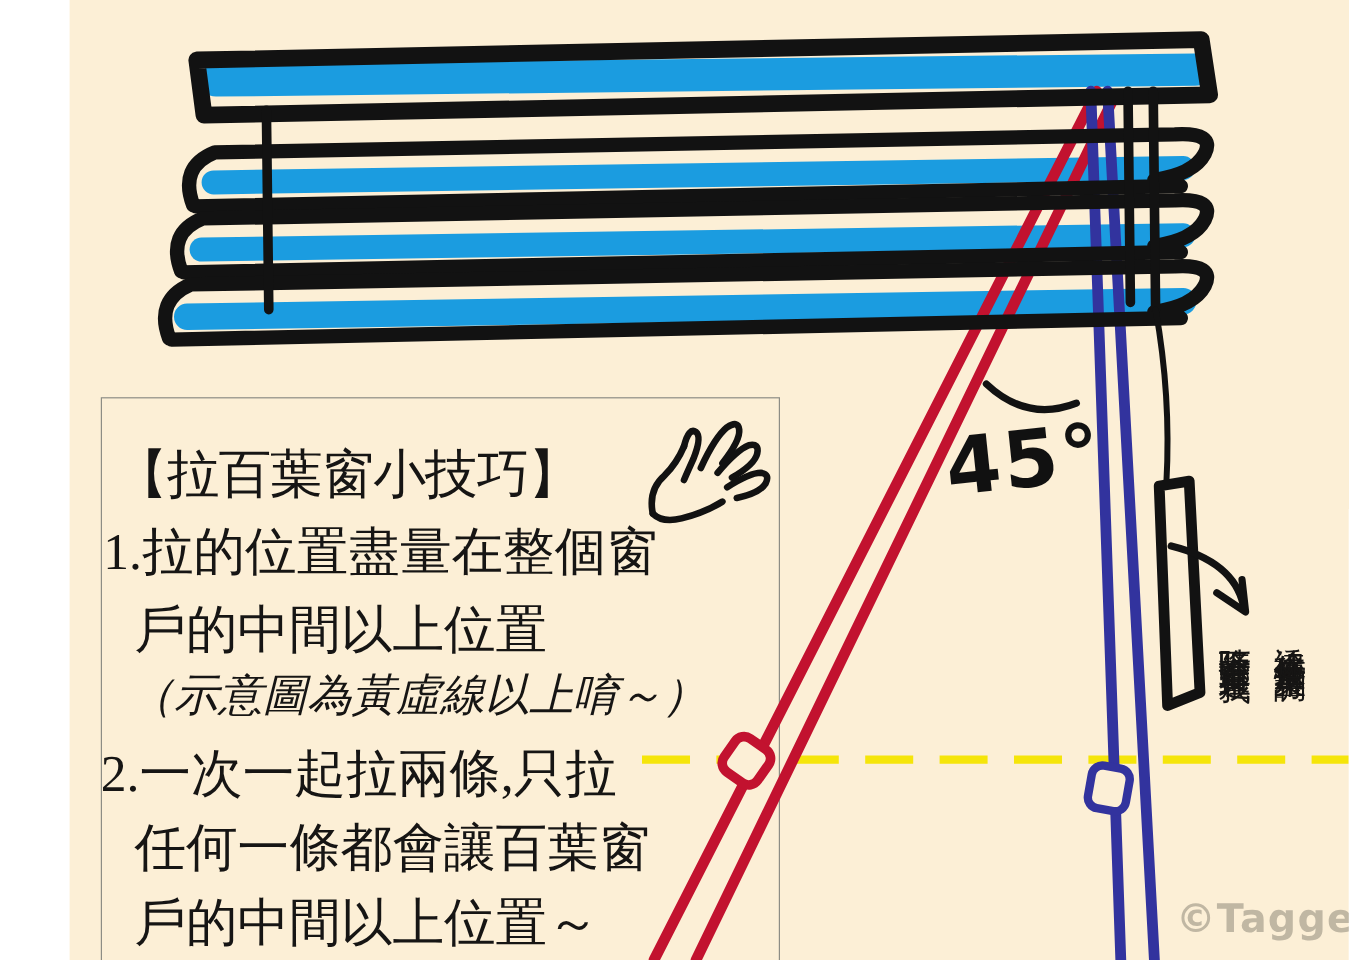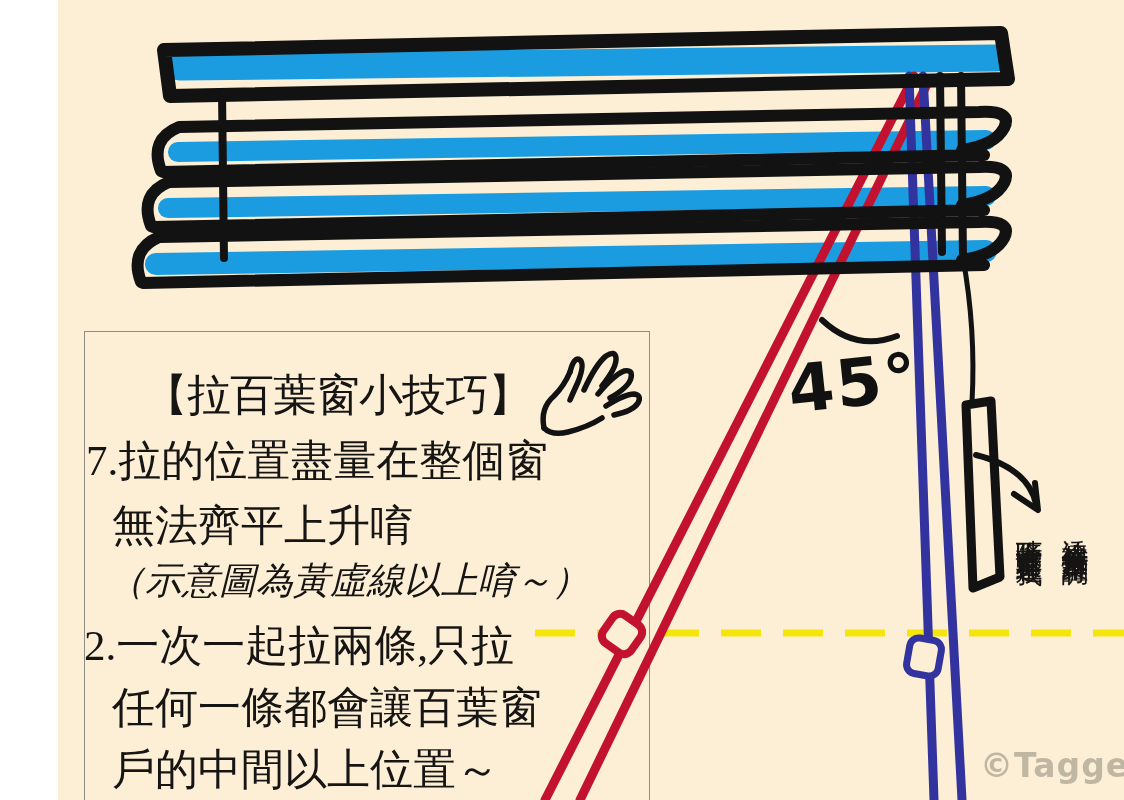--- a/index.html
+++ b/index.html
@@ -8,21 +8,21 @@
     background:#ffffff;
     font-family:"Liberation Serif","DejaVu Serif",serif;
   }
   .canvas{position:absolute;left:58px;top:0;width:1066px;height:800px;background:#FCEFD6;}
   .margin-strip{position:absolute;left:0;top:0;width:58px;height:800px;background:#ffffff;}
   .tips-box{
     position:absolute;left:84px;top:331px;width:564px;height:470px;
     border:1.5px solid #8d8d85;background:transparent;
   }
   .txt{position:absolute;color:#161514;white-space:nowrap;line-height:1.1;}
-  .title{left:96px;top:372px;font-size:44px;letter-spacing:-1px;margin-left:48px;}
+  .title{left:96px;top:372px;font-size:44px;letter-spacing:-1px;}
   .l1{left:86px;top:437px;font-size:43px;}
   .l2{left:112px;top:502px;font-size:43px;}
   .l3{left:108px;top:561px;font-size:37px;font-style:italic;}
   .l4{left:84px;top:622px;font-size:43px;}
   .l5{left:112px;top:684px;font-size:43px;text-align:center;}
   .l6{left:112px;top:746px;font-size:43px;}
   .angle{
     left:788px;top:348px;font-size:66px;
     font-family:"DejaVu Sans",sans-serif;font-weight:bold;
     transform:rotate(-6deg);letter-spacing:2px;color:#111;
@@ -95,22 +95,22 @@
     <path d="M4,80 Q0,60 14,48 Q24,38 30,24"></path>
     <path d="M30,24 Q34,8 40,12 Q45,16 38,34 Q33,45 30,52"></path>
     <path d="M44,42 Q56,16 66,8 Q75,2 76,10 Q77,19 62,38"></path>
     <path d="M58,46 Q74,27 84,23 Q93,21 91,30 Q89,39 70,50"></path>
     <path d="M66,58 Q85,46 94,46 Q102,47 98,55 Q93,63 74,67"></path>
     <path d="M4,80 Q12,88 28,84 Q48,79 62,70"></path>
   </g>
 </svg>
 
 <div class="txt title">【拉百葉窗小技巧】</div>
-<div class="txt l1">7.拉的位置盡量在整個窗</div>
-<div class="txt l2">無法齊平上升唷</div>
+<div class="txt l1">1.拉的位置盡量在整個窗</div>
+<div class="txt l2">戶的中間以上位置</div>
 <div class="txt l3">（示意圖為黃虛線以上唷～）</div>
 <div class="txt l4">2.一次一起拉兩條,只拉</div>
 <div class="txt l5">任何一條都會讓百葉窗</div>
 <div class="txt l6">戶的中間以上位置～</div>
 
 <div class="txt angle">45°</div>
 
 <div class="vcol vcol-right">可調整葉片角度使光線透</div>
 <div class="vcol vcol-left">我是在百葉窗全部下降時</div>
 

